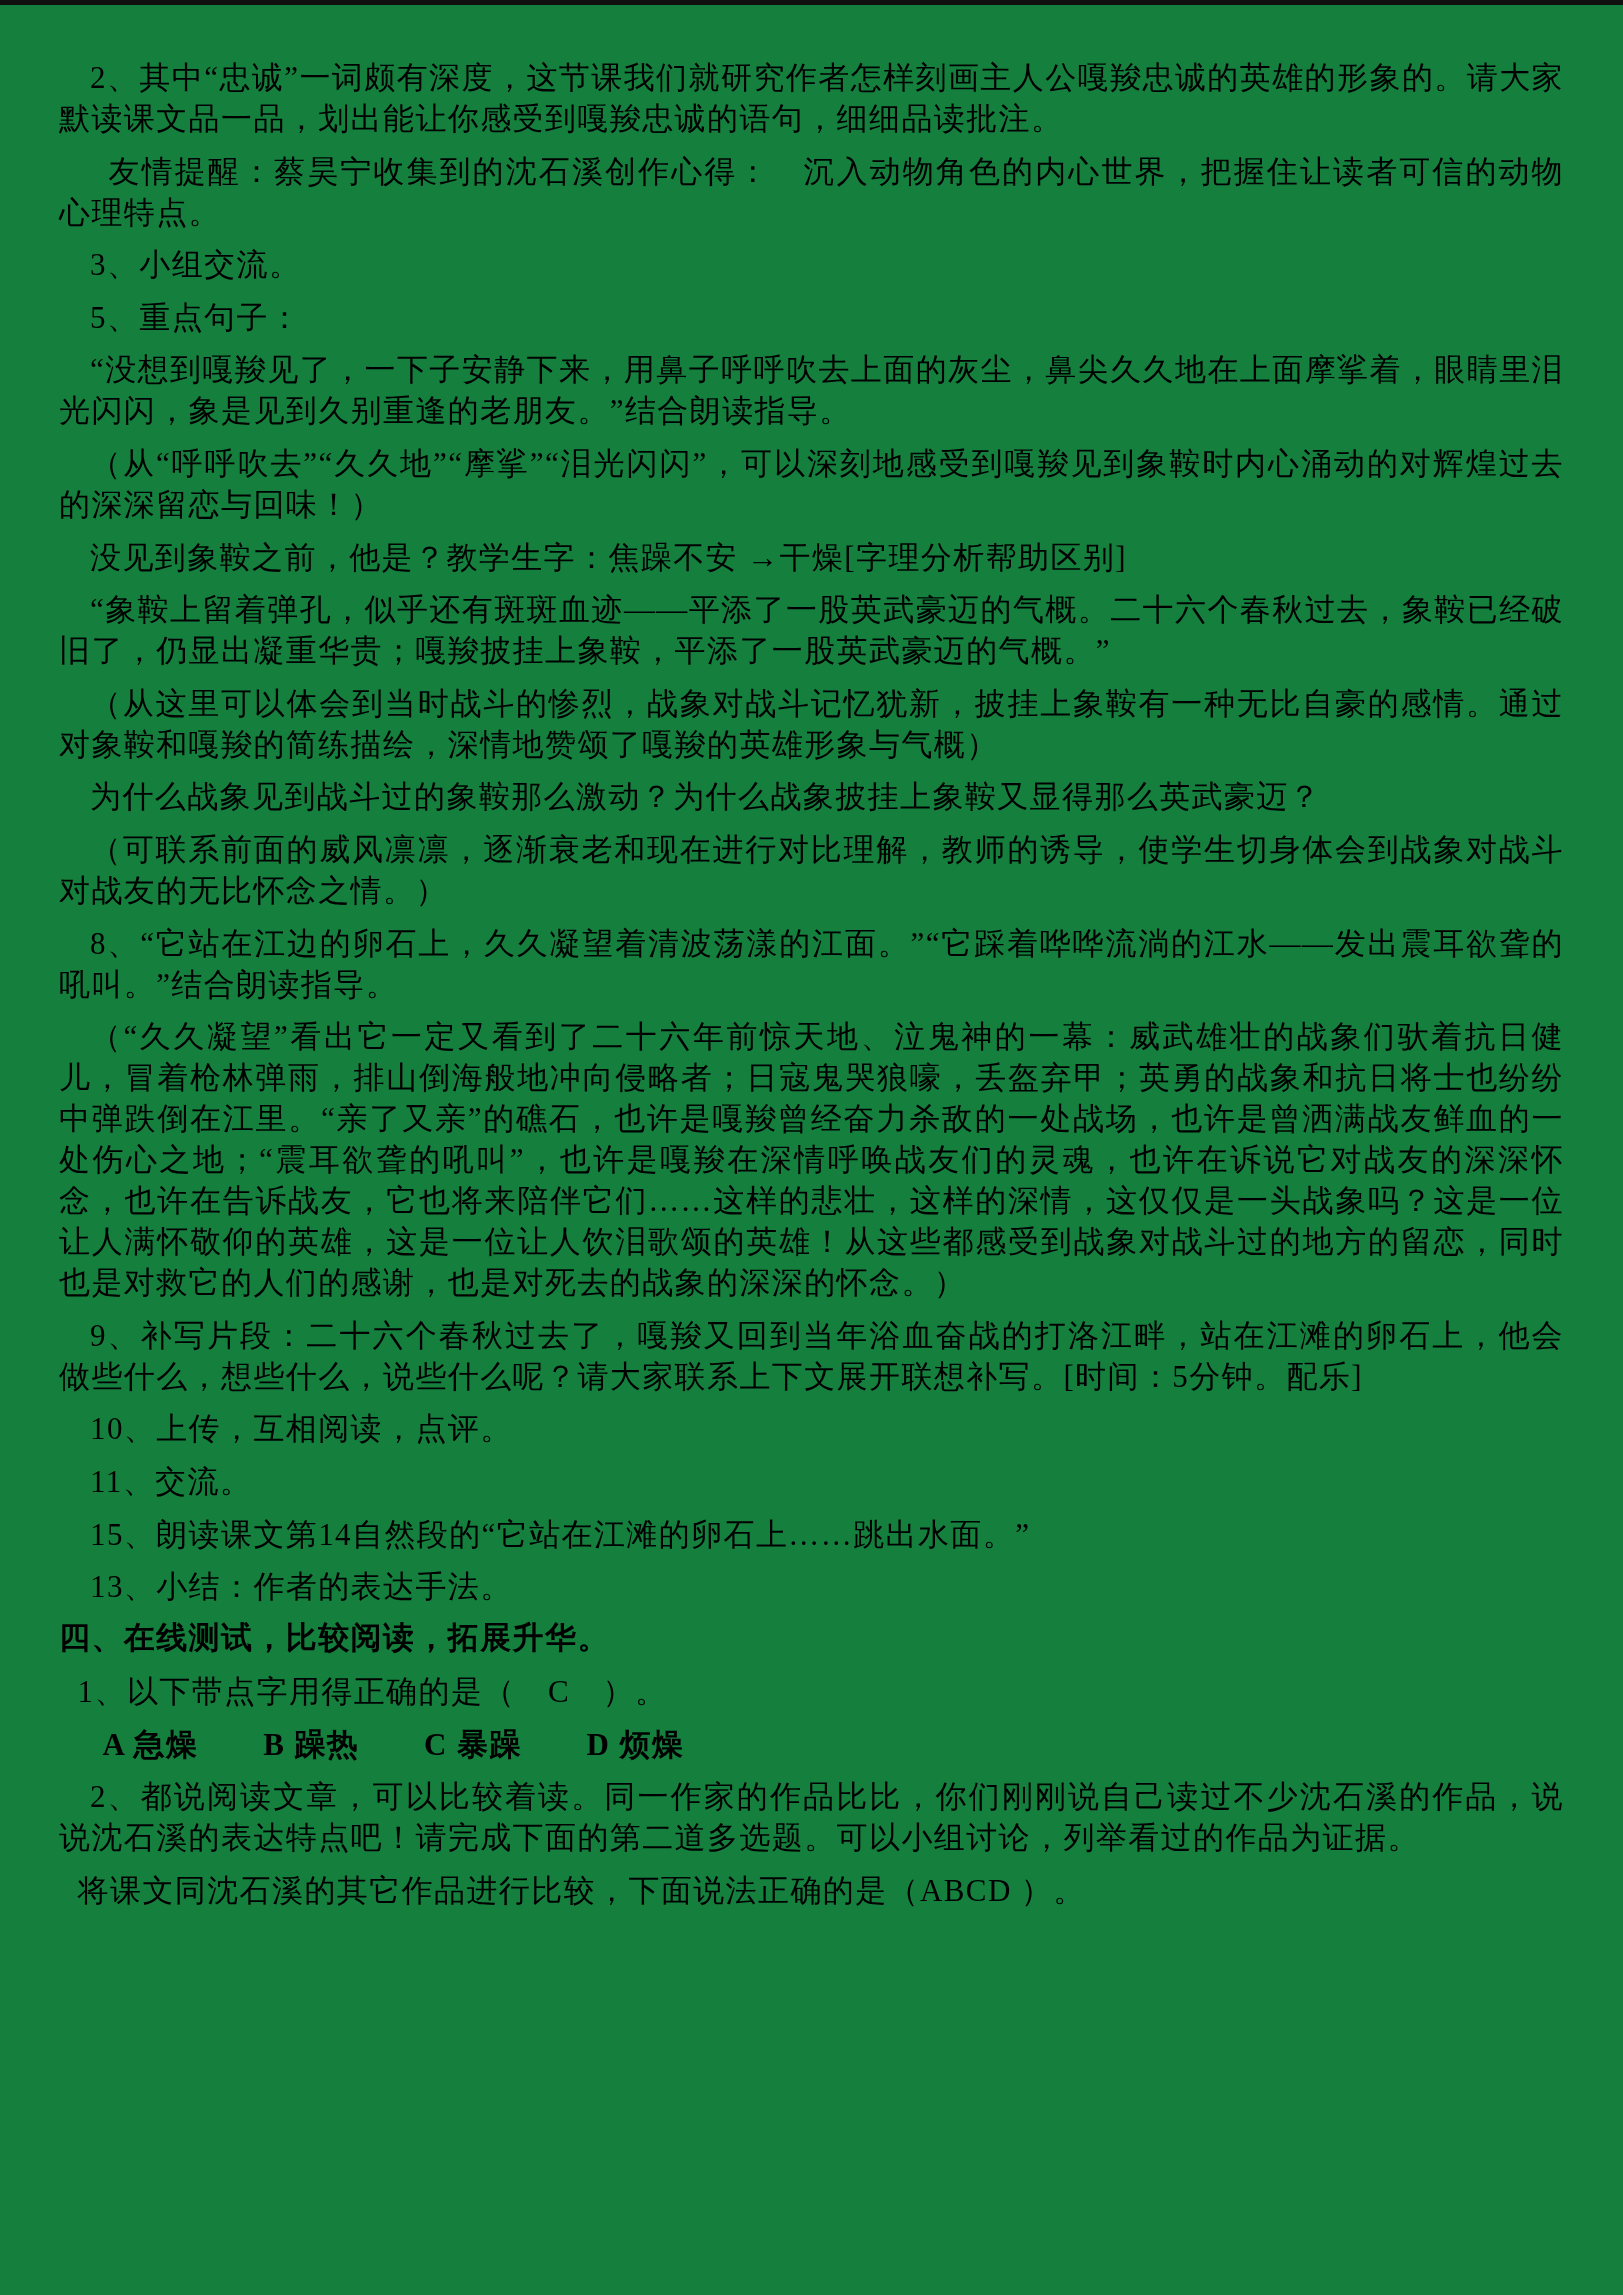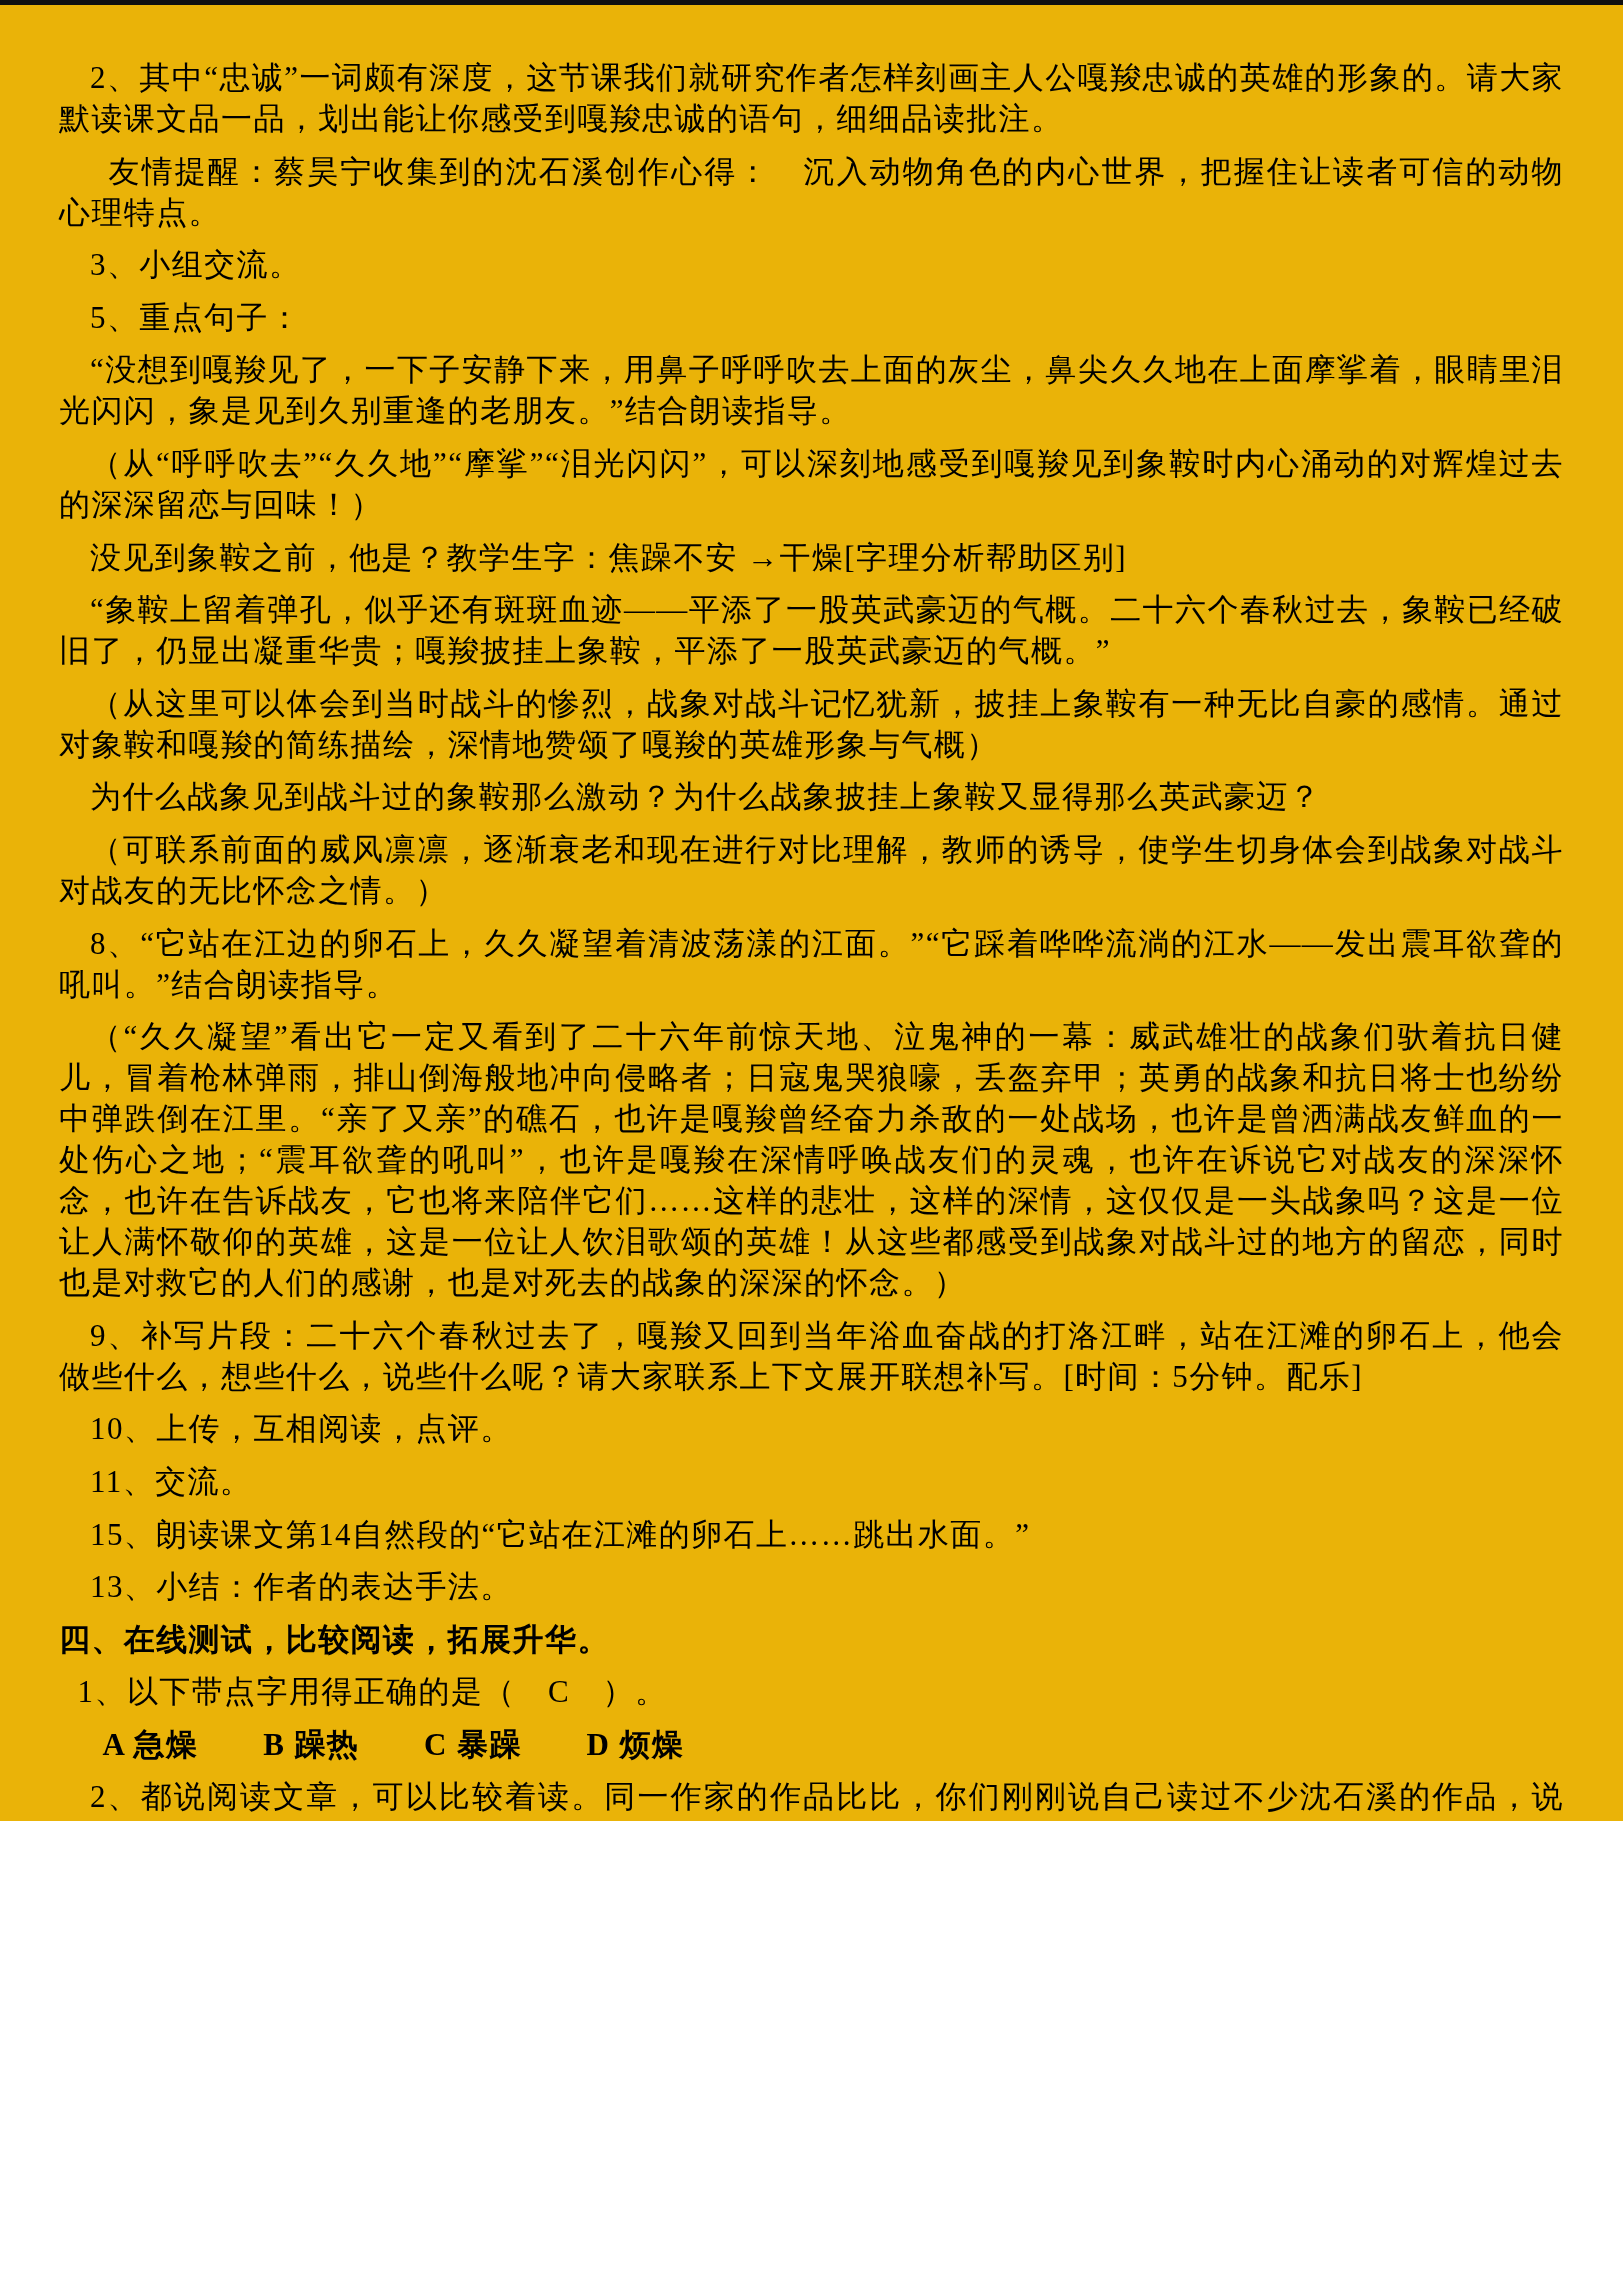--- a/index.html
+++ b/index.html
@@ -1,21 +1,21 @@
 <!DOCTYPE html>
 <html lang="zh" style="font-size:11px"><head>
 <meta charset="utf-8">
 <style>
   * { margin: 0; padding: 0; box-sizing: border-box; }
   html, body { background: #ffffff; }
   .page {
     position: relative;
     width: 1623px;
-    height: 1821px;
-    background: #eab308;
+    height: 2295px;
+    background: #15803d;
     overflow: hidden;
     font-family: "Liberation Serif", "DejaVu Serif", serif;
     color: #000000;
   }
   .scan-edge-top {
     position: absolute;
     top: 0; left: 0;
     width: 100%; height: 4.8px;
     background: #101010;
   }
@@ -28,21 +28,21 @@
   }
   .para {
     margin: 0 0 11.6px 0;
     text-indent: 1em;
   }
   .ind0  { text-indent: 0; }
   .ind06 { text-indent: 0.6em; }
   .ind14 { text-indent: 1.4em; font-weight: bold; }
   .ind16 { text-indent: 1.6em; }
   .heading {
-    font-family: Liberation Serif, serif;
+    font-family: Liberation Mono, monospace;
     font-weight: bold;
   }
 </style>
 </head>
 <body>
 
 <div class="page">
   <div class="scan-edge-top"></div>
   <main class="content">
     <p class="para">2、其中“忠诚”一词颇有深度，这节课我们就研究作者怎样刻画主人公嘎羧忠诚的英雄的形象的。请大家默读课文品一品，划出能让你感受到嘎羧忠诚的语句，细细品读批注。</p>

